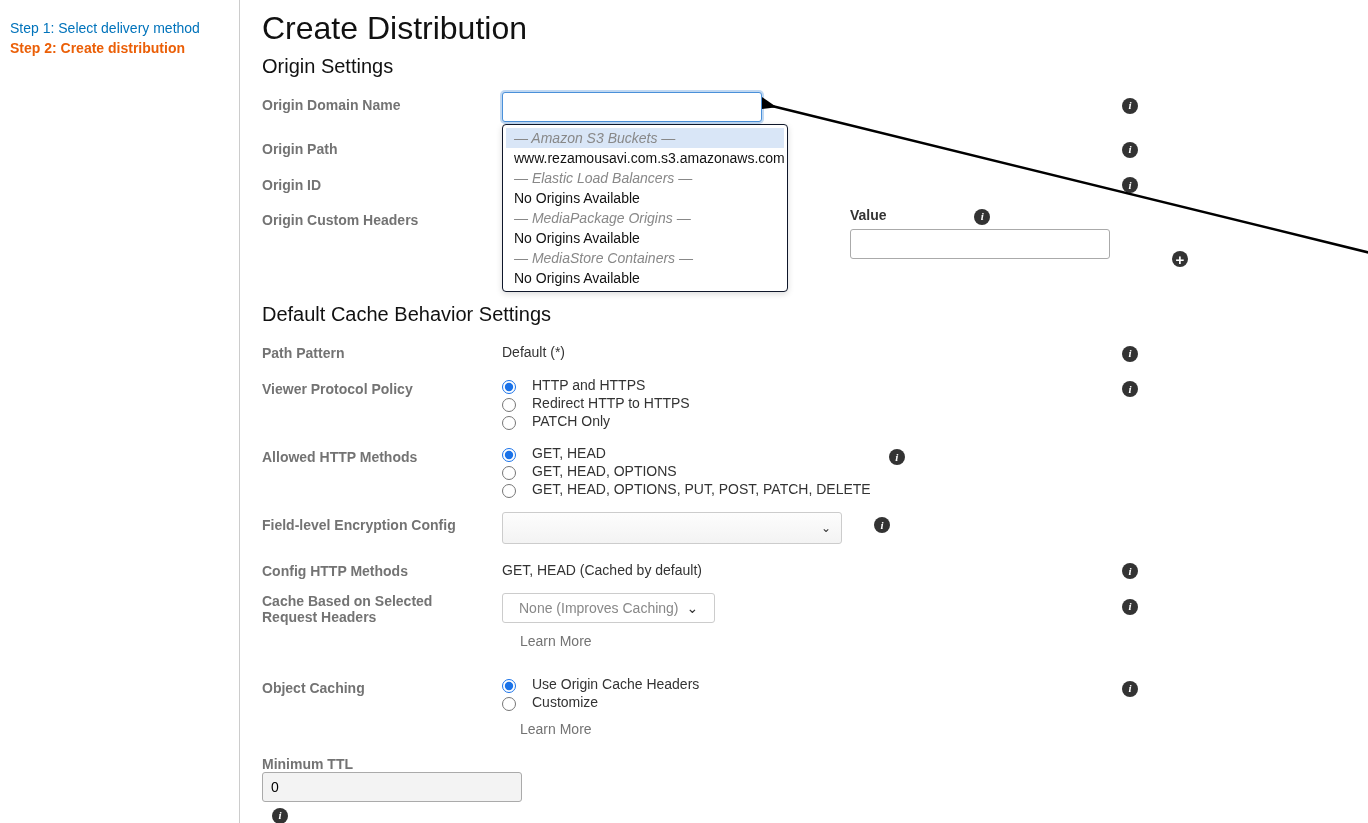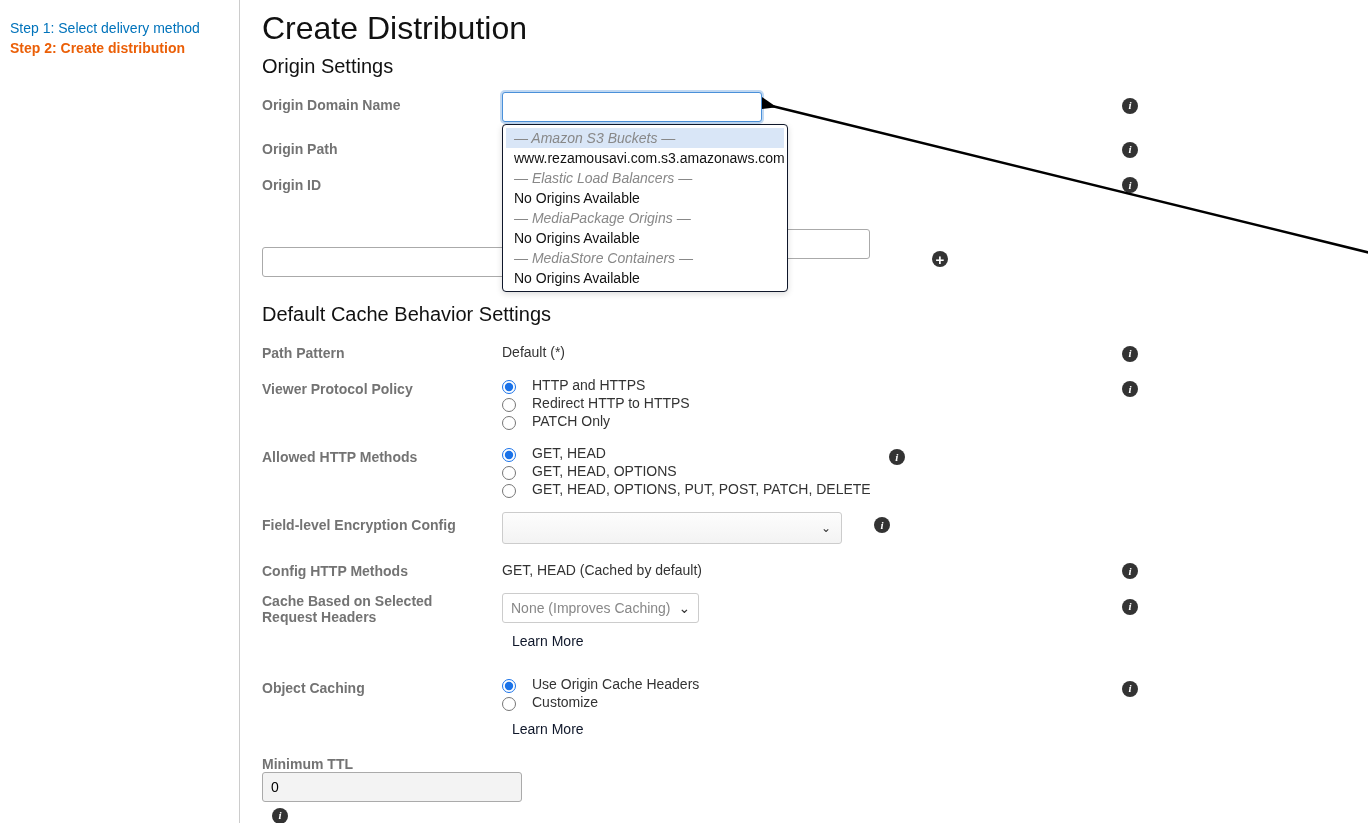--- a/index.html
+++ b/index.html
@@ -106,21 +106,21 @@
     font-size: 12px;
     color: #333;
   }
   .select-small {
     display: inline-flex;
     align-items: center;
     height: 30px;
     border: 1px solid #ccc;
     border-radius: 3px;
     background: #fff;
-    padding: 0 8px;
+    padding: 0 16px;
     cursor: pointer;
     color: #888;
   }
   .select-small .caret { margin-left: 8px; color:#333;}
   .dropdown {
     position: absolute;
     top: 32px;
     left: 0;
     width: 286px;
     border: 1px solid #0f172a;
@@ -152,25 +152,25 @@
     margin-bottom: 0;
     line-height: 18px;
   }
   .radios input[type=radio] {
     margin: 0;
     width: 14px;
     height: 14px;
     accent-color: #1a72e8;
   }
   .learn-more {
-    color: #0f172a;
+    color: #737373;
     text-decoration: none;
     display: inline-block;
     margin-top: 10px;
-    margin-left: 10px;
+    margin-left: 18px;
     cursor: pointer;
   }
   .info-icon, .plus-icon {
     display: inline-flex;
     width: 16px;
     height: 16px;
     border-radius: 50%;
     background: #333;
     color: #fff;
     align-items: center;
@@ -250,20 +250,21 @@
     </div>
 
     <div class="form-row">
       <div class="label-col">Origin ID</div>
       <div class="ctrl-col"></div>
       <div class="value-col"></div>
       <div class="info-col shift"><span class="info-icon">i</span></div>
     </div>
 
     <div class="form-row" style="align-items:flex-start;">
+      <div class="label-col">Origin Custom Headers</div>
       <div class="ctrl-col" style="padding-top:40px;">
         <input class="text-input" type="text" value="" style="">
       </div>
       <div class="value-col">
         <div>
           <span class="header-value-label">Value</span>
           <span style="display:inline-block; width:80px;"></span>
           <span class="info-icon">i</span>
         </div>
         <input class="text-input" type="text" value="" style="">

